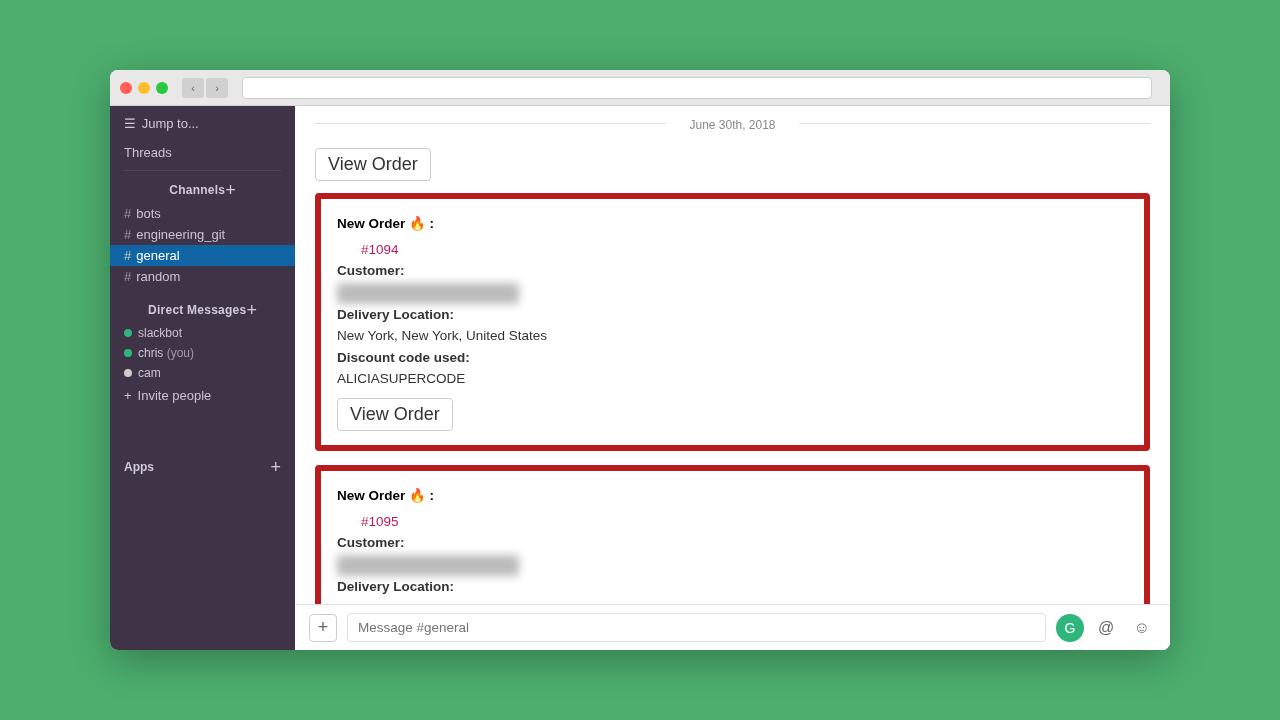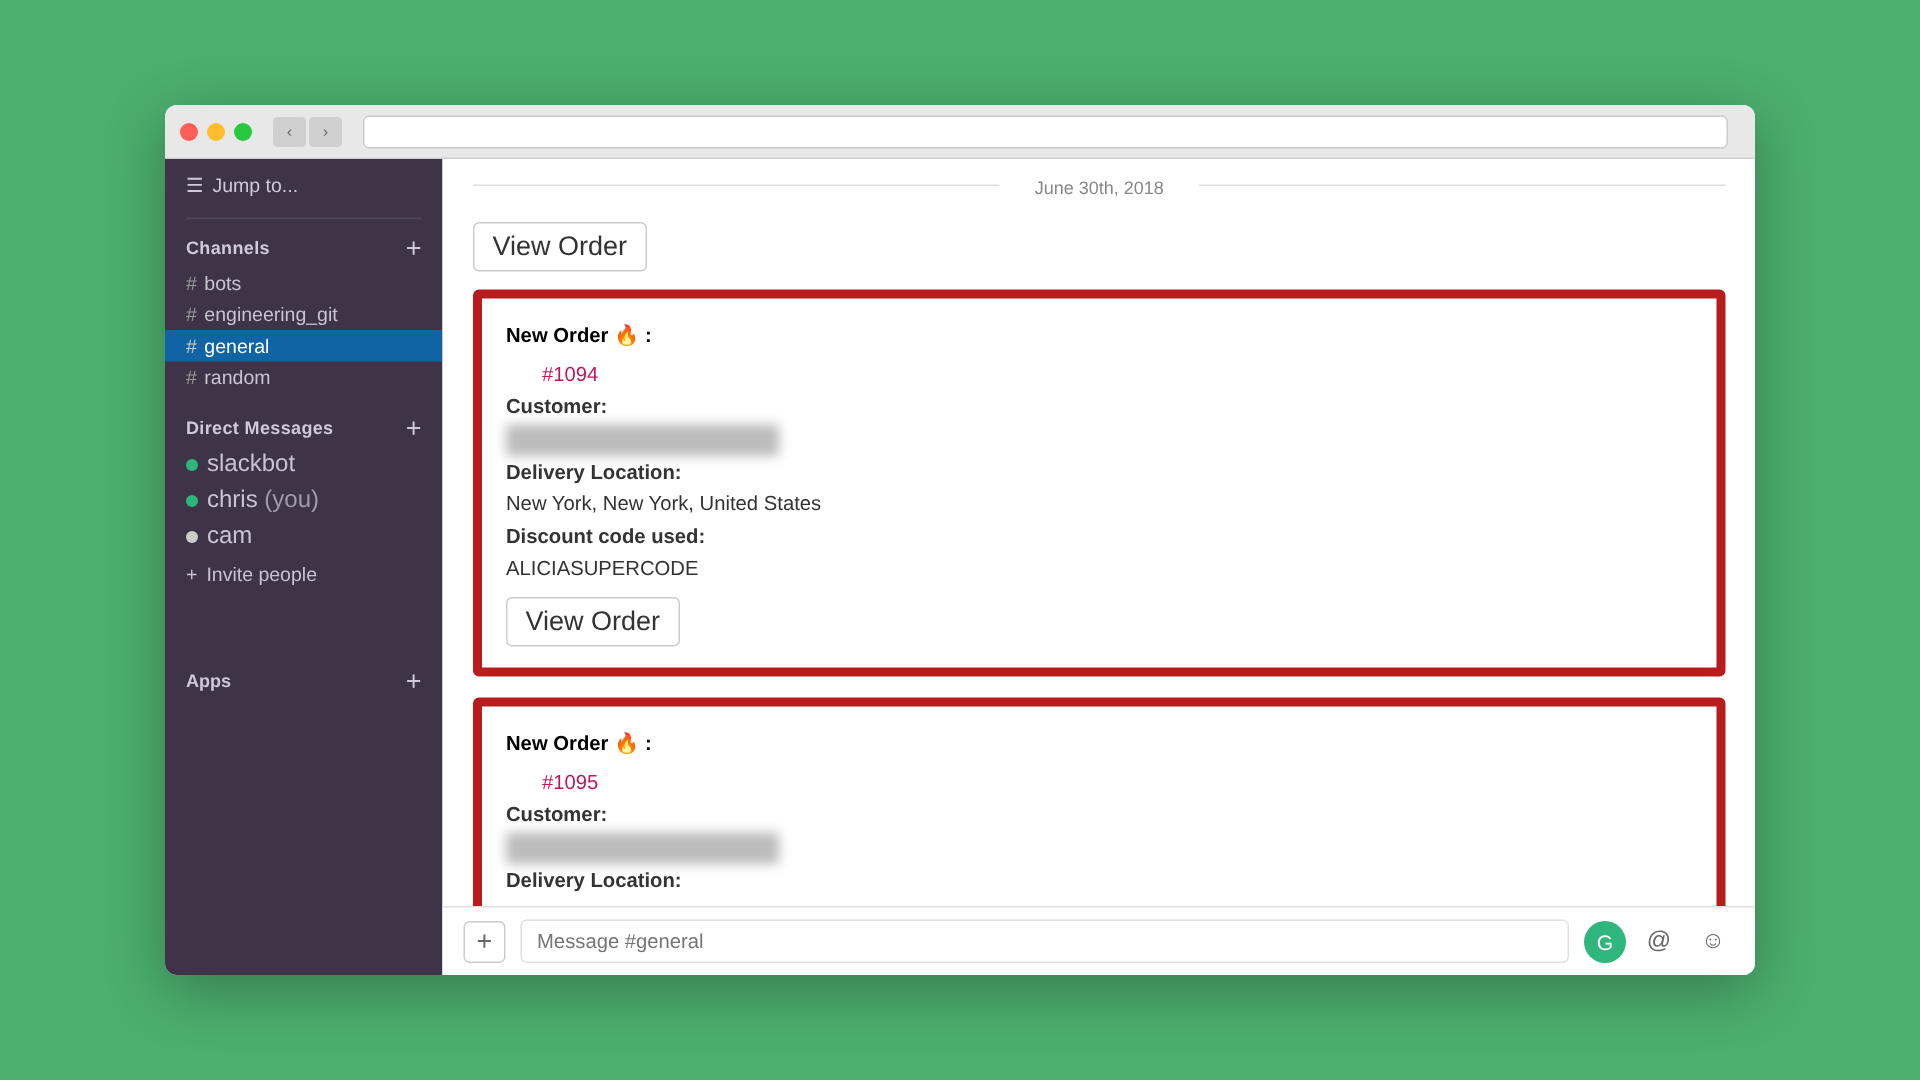--- a/index.html
+++ b/index.html
@@ -95,21 +95,21 @@
       align-items: center;
       gap: 6px;
       font-size: 13px;
       color: #cfc9d9;
       cursor: pointer;
     }
 
     .sidebar-section-label {
       display: flex;
       align-items: center;
-      justify-content: space-between;
+      justify-content: center;
       padding: 6px 14px 4px;
       font-size: 12px;
       font-weight: 700;
       color: #cfc9d9;
       text-transform: none;
       letter-spacing: 0.02em;
     }
 
     .sidebar-add-btn {
       background: none;
@@ -134,21 +134,21 @@
       background: #1164A3;
       color: #fff;
       border-radius: 0;
     }
 
     .sidebar-dm {
       display: flex;
       align-items: center;
       gap: 6px;
       padding: 3px 14px;
-      font-size: 16px;
+      font-size: 12px;
       color: #c9c3d3;
       cursor: pointer;
       text-align: right;
     }
 
     .dm-dot {
       width: 8px;
       height: 8px;
       border-radius: 50%;
       flex-shrink: 0;
@@ -346,20 +346,23 @@
 
   <div class="app-body">
 
     <div class="sidebar">
 
       <div class="sidebar-jump">
         <span style="font-size:13px;">☰</span>
         <span>Jump to...</span>
       </div>
 
+      <div class="threads-row">
+        <span>Threads</span>
+      </div>
 
       <div class="section-divider"></div>
 
       <div class="sidebar-section-label">
         <span>Channels</span>
         <button class="sidebar-add-btn">+</button>
       </div>
 
       <div class="sidebar-channel">
         <span style="color:#999;">#</span>

